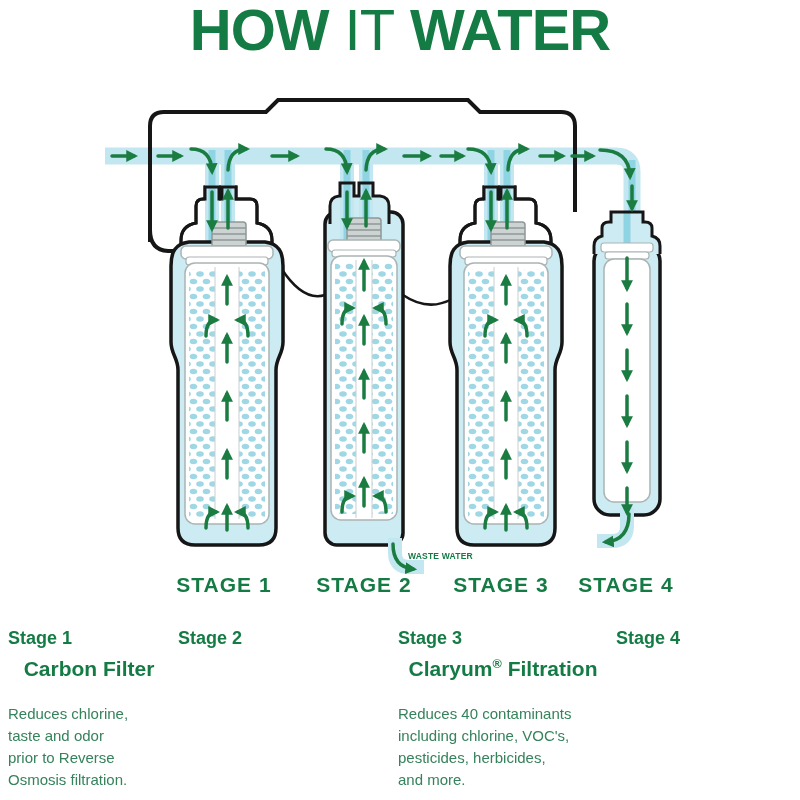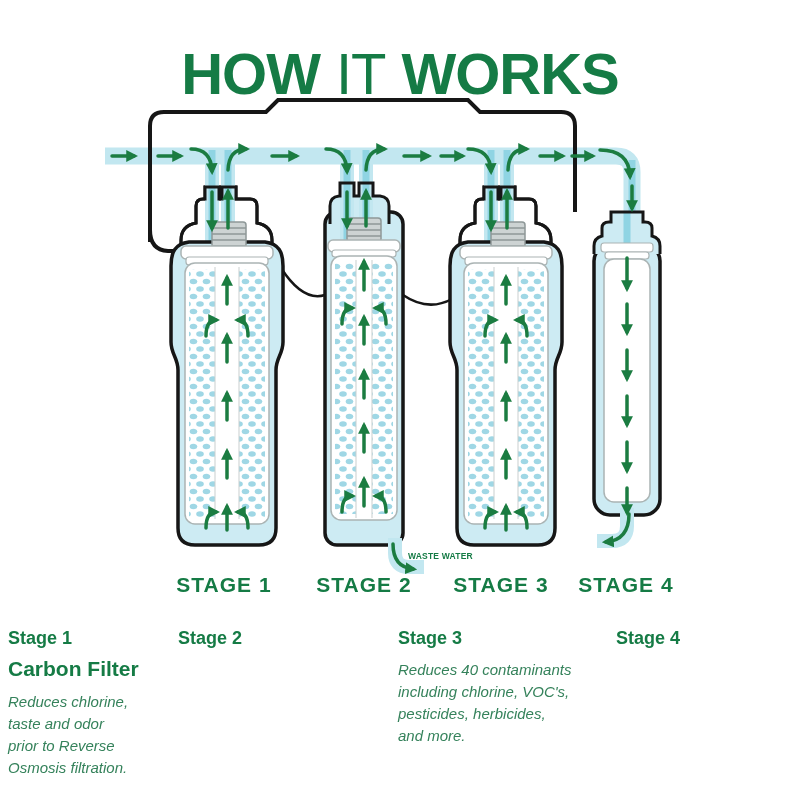--- a/index.html
+++ b/index.html
@@ -2,47 +2,47 @@
 <html style="--green-dark: #157B45; --green-body: #35825B; --green-arrow: #1B7C41; --pipe-blue: #C2E7F0; --pipe-core: #8FD4E3; --water-blue: #CDEBF3; --droplet: #9FD7E5; --outline: #161616; --cartridge-line: #ABB4B4; --cap-fill: #CDD3D3; --cap-line: #8E9898;"><head>
 <meta charset="utf-8">
 <style>
   html,body{margin:0;padding:0;width:800px;height:800px;background:#fff;overflow:hidden;
     font-family:"Liberation Sans",sans-serif;}
   .stage-root{position:relative;width:800px;height:800px;}
   
   .title{position:absolute;top:0;left:0;width:800px;text-align:center;
     font-weight:bold;font-size:58px;letter-spacing:-1px;color:var(--green-dark);line-height:60px;}
   .title .w{display:inline-block;text-align:center;}
-  .title .w+.w{margin-left:16px;margin-top:44px;}
+  .title .w+.w{margin-left:16px;}
   .title .light{font-weight:400;}
   
   svg.diagram{position:absolute;top:0;left:0;}
   svg text{font-family:"Liberation Sans",sans-serif;}
   .stage-tick{font-size:21px;font-weight:bold;letter-spacing:1px;fill:var(--green-dark);}
   .waste-tick{font-size:8.5px;font-weight:bold;letter-spacing:.2px;fill:var(--green-dark);}
   .arr path{stroke:var(--green-arrow);stroke-width:3.5;fill:none;marker-end:url(#ah);stroke-linecap:round;}
   
   .col{position:absolute;top:628px;}
   .col1{left:8px;width:162px;}
   .col2{left:178px;width:215px;}
   .col3{left:398px;width:210px;}
   .col4{left:616px;width:182px;}
   .stage-label{font-size:18px;font-weight:bold;color:var(--green-dark);}
-  .stage-name{font-size:21px;font-weight:bold;color:var(--green-dark);margin-top:8px;}
+  .stage-name{font-size:21px;font-weight:bold;color:var(--green-dark);margin-top:8px;text-align:center;}
   .stage-name sup{font-size:60%;}
-  .stage-desc{font-size:15px;line-height:22px;color:var(--green-body);margin-top:10px;white-space:pre;font-style:italic;}
+  .stage-desc{font-size:15px;line-height:22px;color:var(--green-body);margin-top:22px;white-space:pre;}
   .col4 .stage-desc{font-size:14.5px;}
 </style>
 </head>
 <body>
 
 <div class="stage-root">
 
   <div class="title">
-    <span class="w">HOW</span><span class="w light">IT</span><span class="w">WORKS</span>
+    <span class="w">HOW</span><span class="w light">IT</span><span class="w">WATER</span>
   </div>
 
   <svg class="diagram" width="800" height="620" viewBox="0 0 800 620">
     <defs>
       <marker id="ah" viewBox="0 0 10 10" refX="6.5" refY="5" markerWidth="3.4" markerHeight="3.4" orient="auto">
         <path d="M0,0 L10,5 L0,10 Z" fill="var(--green-arrow)"></path>
       </marker>
       <pattern id="drops" patternUnits="userSpaceOnUse" width="13" height="15">
         <g fill="var(--droplet)">
           <ellipse cx="5" cy="4" rx="3.8" ry="2.7"></ellipse>
@@ -186,20 +186,21 @@
     <div class="stage-desc">Reduces chlorine,
 taste and odor
 prior to Reverse
 Osmosis filtration.</div>
   </div>
   <div class="col col2">
     <div class="stage-label">Stage 2</div>
   </div>
   <div class="col col3">
     <div class="stage-label">Stage 3</div>
+    <div class="stage-name"><span>Claryum</span><sup>®</sup><span> Filtration</span></div>
     <div class="stage-desc">Reduces 40 contaminants
 including chlorine, VOC's,
 pesticides, herbicides,
 and more.</div>
   </div>
   <div class="col col4">
     <div class="stage-label">Stage 4</div>
   </div>
 
 </div>

